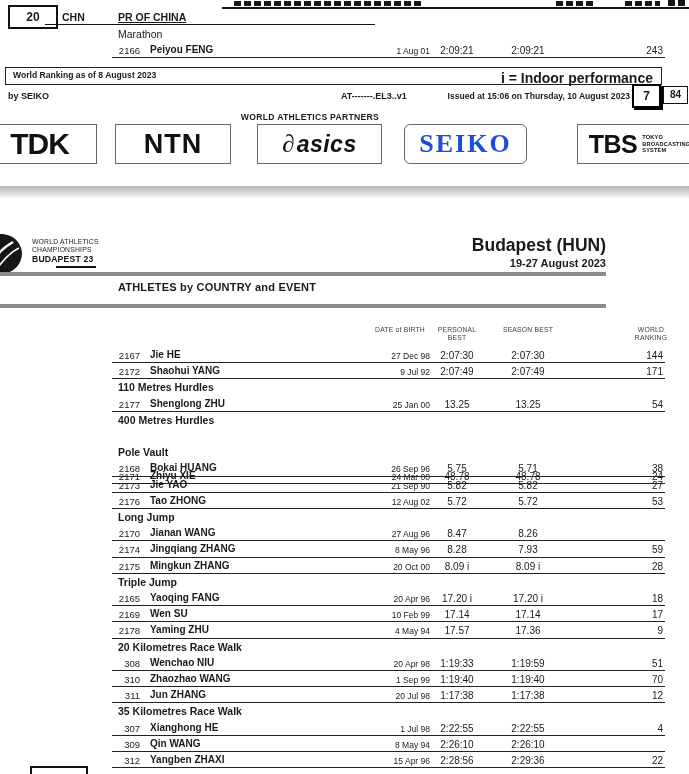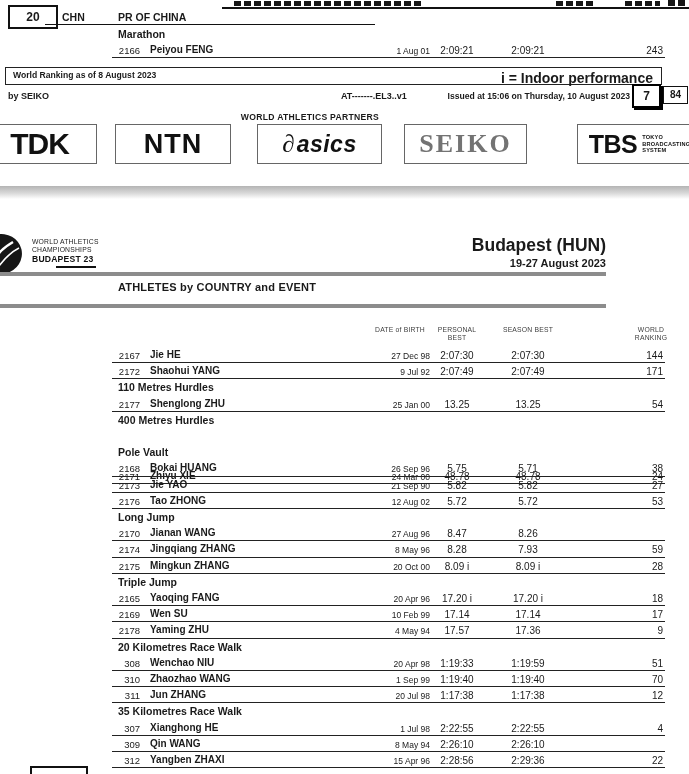--- a/index.html
+++ b/index.html
@@ -8,23 +8,23 @@
     background:#ffffff;color:#1a1a1a;
     font-family:"Liberation Sans", sans-serif;
   }
   .abs{position:absolute;}
   
   .frag{position:absolute;height:5px;background:repeating-linear-gradient(90deg,#161616 0 7px,transparent 7px 10px);}
   .topline{position:absolute;left:222px;top:7px;width:467px;height:1.8px;background:#111;}
   .country-box{left:8px;top:5px;width:46px;height:20px;border:2px solid #111;
     font-weight:bold;font-size:12px;text-align:center;line-height:20px;}
   .country-code{left:62px;top:11px;font-weight:bold;font-size:10.5px;}
-  .country-name{left:118px;top:11px;font-weight:bold;font-size:10.5px;}
+  .country-name{left:118px;top:11px;font-weight:bold;font-size:10.5px;text-decoration:underline;}
   .country-uline{left:45px;top:24px;width:330px;height:1.4px;background:#111;}
-  .event-top{left:118px;top:28px;font-weight:bold;font-size:10.5px;}
+  .event-top{left:118px;top:28px;font-weight:normal;font-size:10.5px;}
   
   .trow{position:absolute;left:0;width:596px;height:16.2px;}
   .trow .bib{position:absolute;left:86px;width:54px;top:2px;text-align:right;font-size:9.5px;color:#1b1b1b;}
   .trow .name{position:absolute;left:150px;top:1px;font-weight:bold;font-size:10px;}
   .trow .dob{position:absolute;left:346px;width:84px;top:3px;text-align:right;font-size:8.5px;}
   .trow .pb{position:absolute;left:417px;width:80px;top:2px;text-align:center;font-size:10px;}
   .trow .sb{position:absolute;left:488px;width:80px;top:2px;text-align:center;font-size:10px;}
   .trow .wr{position:absolute;left:600px;width:63px;top:2px;text-align:right;font-size:10px;}
   .trow .uline{position:absolute;left:112px;width:553px;bottom:1px;height:0;border-bottom:1.4px solid #222;}
   .section-label{position:absolute;left:118px;top:1px;font-weight:bold;font-size:10.5px;}
@@ -42,21 +42,21 @@
     font-weight:bold;font-size:10px;text-align:center;line-height:16px;}
   .partners-heading{left:120px;top:112px;width:380px;text-align:center;font-size:8.6px;font-weight:bold;letter-spacing:.3px;}
   
   .logo-box{position:absolute;top:124px;height:38px;border:1px solid #666;background:#fff;
     display:flex;align-items:center;justify-content:center;}
   .tdk{left:-18px;width:113px;font-weight:bold;font-size:30px;letter-spacing:-1px;color:#111;}
   .ntn{left:115px;width:114px;font-weight:bold;font-size:27px;letter-spacing:1px;color:#111;}
   .asics{left:257px;width:123px;color:#111;}
   .asics .mark{font-style:italic;font-weight:bold;font-size:25px;font-family:"Liberation Serif",serif;margin-right:2px;}
   .asics .word{font-style:italic;font-weight:bold;font-size:23px;letter-spacing:.5px;}
-  .seiko{left:404px;width:121px;font-family:"Liberation Serif",serif;font-weight:bold;font-size:26px;letter-spacing:2px;color:#737373;}
+  .seiko{left:404px;width:121px;font-family:"Liberation Serif",serif;font-weight:bold;font-size:26px;letter-spacing:2px;color:#1d4ed8;border-radius:6px;}
   .tbs{left:577px;width:123px;color:#111;}
   .tbs .tbs-main{font-weight:bold;font-size:25px;letter-spacing:-.5px;}
   .tbs .tbs-sub{margin-left:5px;font-weight:bold;font-size:5.6px;line-height:6.6px;letter-spacing:.2px;}
   
   .page-band{left:0;top:186px;width:689px;height:13px;background:linear-gradient(180deg,#b4b4b4 0%,#d9d9d9 55%,#ffffff 100%);}
   
   .emblem{left:-17px;top:232px;}
   .wa-line{left:32px;font-size:6.8px;letter-spacing:.2px;color:#222;}
   .wa-line3{left:32px;font-weight:bold;font-size:8.6px;letter-spacing:.2px;color:#111;}
   .wa-uline{left:56px;top:266px;width:40px;height:1.6px;background:#111;}

